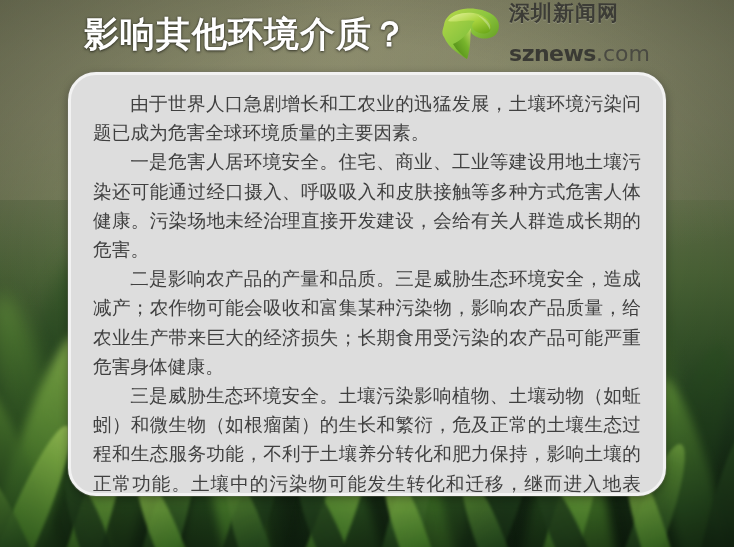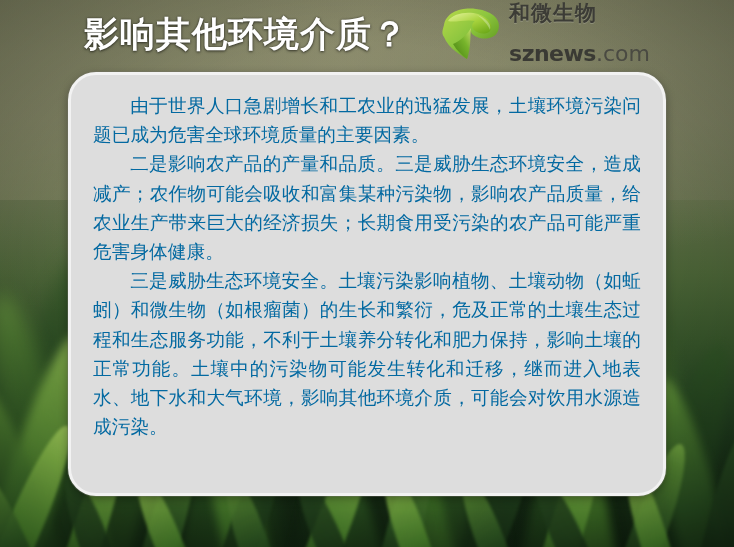--- a/index.html
+++ b/index.html
@@ -127,24 +127,24 @@
       0 3px 10px rgba(0,0,0,0.35);
     box-sizing: border-box;
     z-index: 5;
     overflow: hidden;
   }
   .panel-inner {
     padding: 16px 22px 12px 22px;
   }
   .para {
     margin: 0;
-    font-family: Liberation Sans, sans-serif;
+    font-family: Liberation Mono, monospace;
     font-size: 18.6px;
     line-height: 29.2px;
-    color: #0369a1;
+    color: #404040;
     text-align: justify;
     text-justify: inter-ideograph;
     text-indent: 2em;
     letter-spacing: 0.1px;
   }
 </style>
 </head>
 <body>
 
 <div id="stage">
@@ -223,29 +223,30 @@
             <stop offset="100%" stop-color="#c9e26a"></stop>
           </linearGradient>
         </defs>
         <path d="M4 18 C6 5, 22 0, 36 2 C54 4, 62 14, 58 24 C55 32, 44 33, 37 30 C32 28, 30 25, 31 22 C26 30, 30 44, 27 52 C21 48, 9 42, 4 30 C1 26, 3 22, 4 18 Z" fill="url(#lg1)"></path>
         <path d="M8 14 C13 6, 28 4, 38 7 C50 11, 54 19, 50 24 C46 28, 38 27, 34 23 C31 20, 32 16, 35 14 C26 12, 14 16, 8 14 Z" fill="url(#lg2)" opacity="0.95"></path>
         <path d="M31 21 C30 30, 31 42, 27 52 C23 49, 17 44, 13 37 C20 34, 27 28, 31 21 Z" fill="url(#lg3)" opacity="0.9"></path>
         <path d="M37 8 C46 11, 52 17, 50 23 C48 18, 43 12, 37 8 Z" fill="#ffffff" opacity="0.3"></path>
       </svg>
 
       <div class="logo-text">
-        <span class="logo-cn">和微生物</span>
+        <span class="logo-cn">深圳新闻网</span>
         <span class="logo-en">
           <span>sznews</span><span class="dotcom">.com</span>
         </span>
       </div>
     </div>
   </div>
 
   <div class="content-panel">
     <div class="panel-inner">
       <p class="para">由于世界人口急剧增长和工农业的迅猛发展，土壤环境污染问题已成为危害全球环境质量的主要因素。</p>
+      <p class="para">一是危害人居环境安全。住宅、商业、工业等建设用地土壤污染还可能通过经口摄入、呼吸吸入和皮肤接触等多种方式危害人体健康。污染场地未经治理直接开发建设，会给有关人群造成长期的危害。</p>
       <p class="para">二是影响农产品的产量和品质。三是威胁生态环境安全，造成减产；农作物可能会吸收和富集某种污染物，影响农产品质量，给农业生产带来巨大的经济损失；长期食用受污染的农产品可能严重危害身体健康。</p>
       <p class="para">三是威胁生态环境安全。土壤污染影响植物、土壤动物（如蚯蚓）和微生物（如根瘤菌）的生长和繁衍，危及正常的土壤生态过程和生态服务功能，不利于土壤养分转化和肥力保持，影响土壤的正常功能。土壤中的污染物可能发生转化和迁移，继而进入地表水、地下水和大气环境，影响其他环境介质，可能会对饮用水源造成污染。</p>
     </div>
   </div>
 
 </div>
 
 </body></html>

